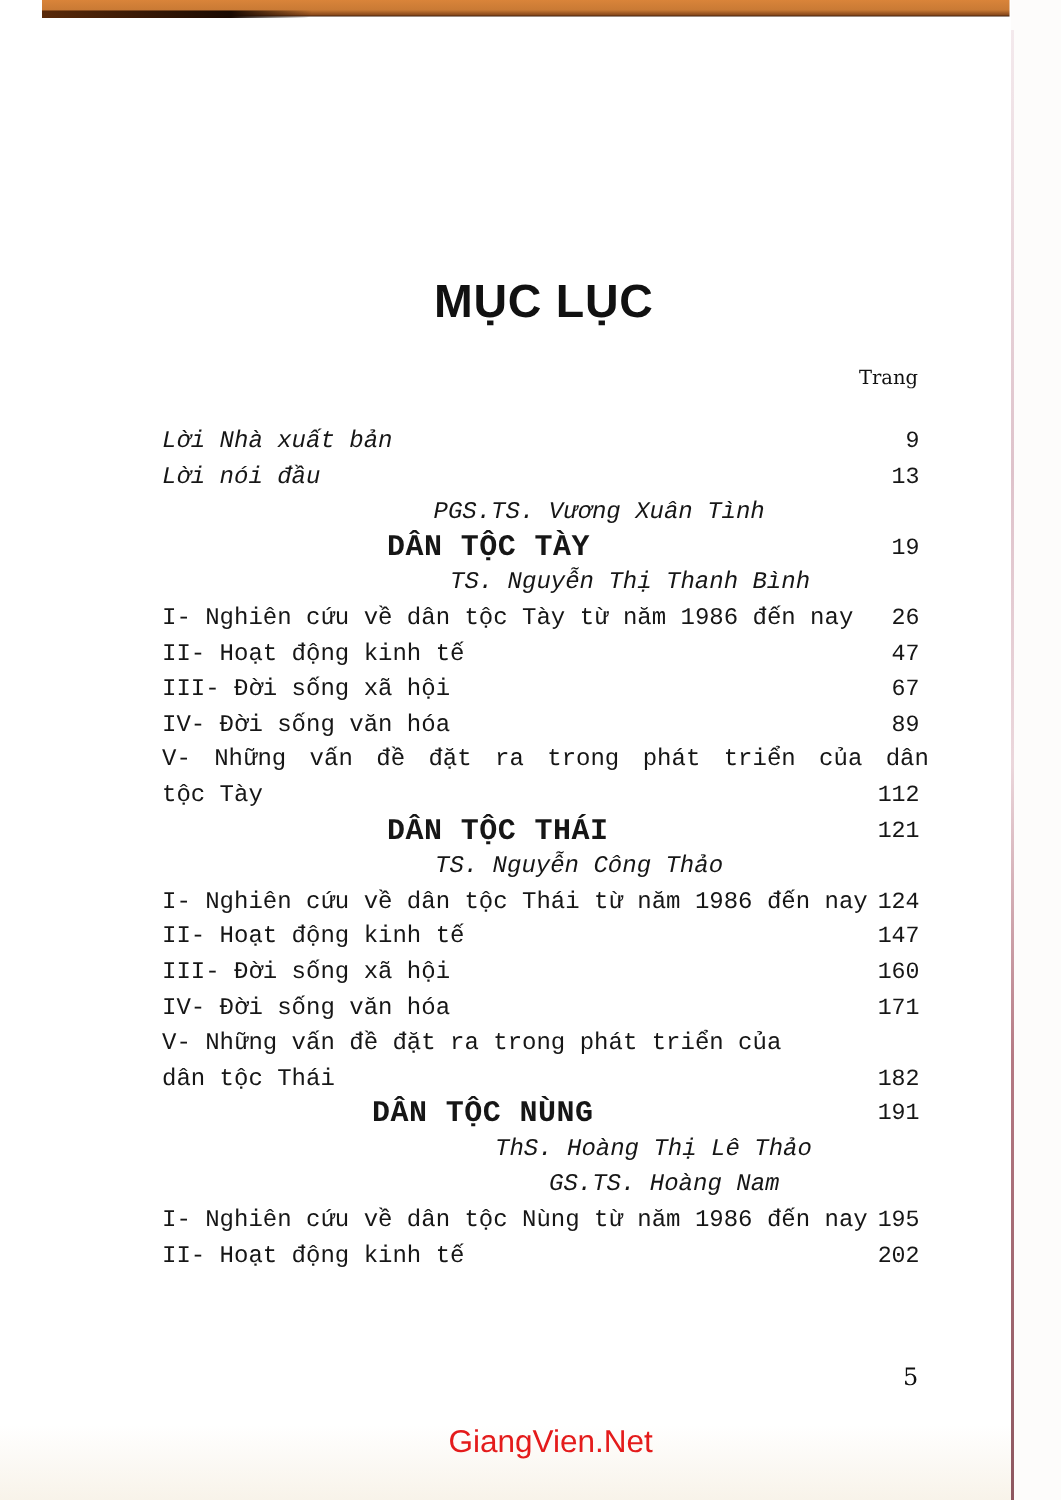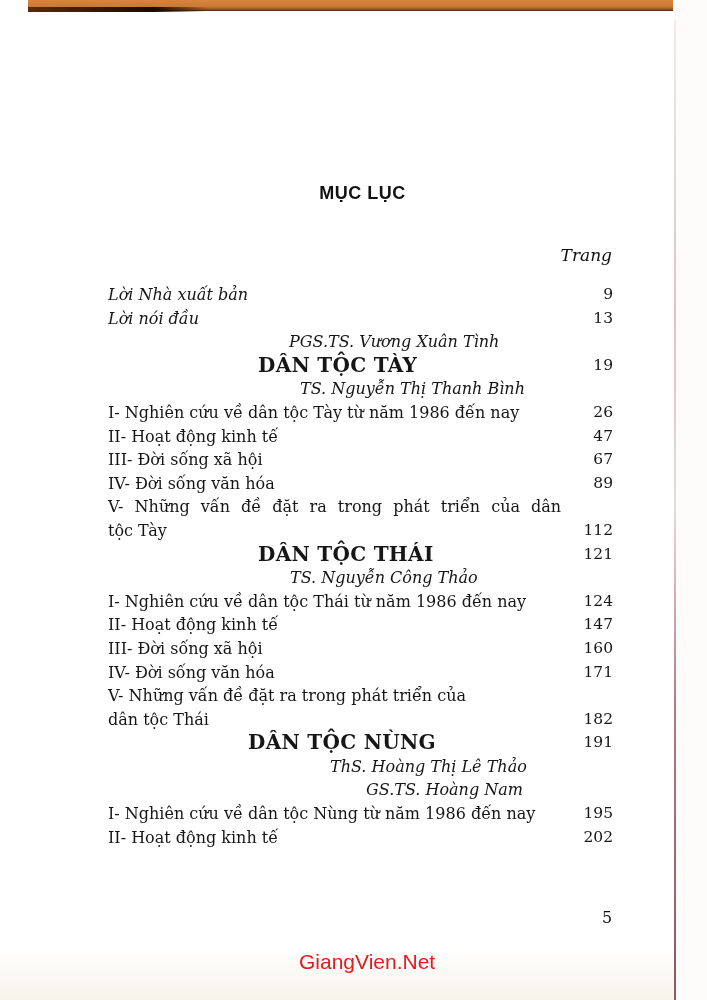--- a/index.html
+++ b/index.html
@@ -57,47 +57,47 @@
     background: linear-gradient(180deg, rgba(255,255,255,0) 0%, rgba(246,240,228,0.8) 100%);
   }
   .title {
     position: absolute;
     left: 0;
     width: 707px;
     top: 183px;
     text-align: center;
     font-family: "Liberation Sans", sans-serif;
     font-weight: bold;
-    font-size: 18px;
+    font-size: 31px;
     letter-spacing: 0.5px;
     color: #111;
     padding-left: 18px;
     box-sizing: border-box;
   }
   .trang {
     position: absolute;
     right: 95px;
     top: 245px;
-    font-style: italic;
-    font-size: 17px;
+    font-size: 13px;
     color: #111;
   }
   .toc {
     position: absolute;
     left: 108px;
     width: 505px;
     top: 283px;
   }
   .row {
     position: relative;
     height: 23.6px;
     line-height: 23.6px;
     font-size: 16px;
     color: #161616;
     white-space: nowrap;
+    font-family: Liberation Mono, monospace;
   }
   .row .label {
     position: absolute;
     left: 0;
   }
   .row .page-num {
     position: absolute;
     right: 0;
     font-size: 15.5px;
   }

